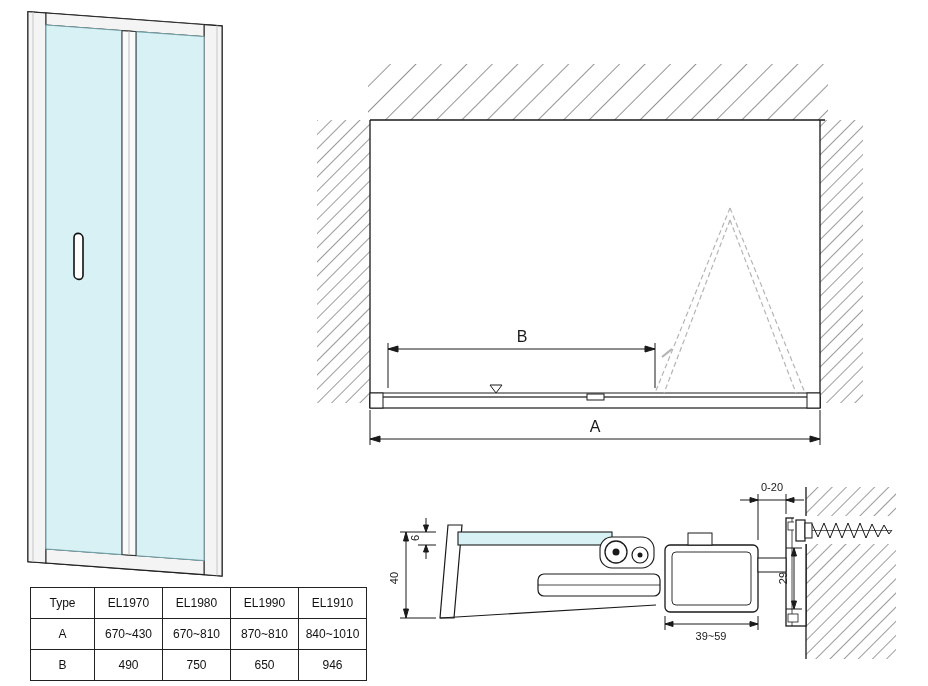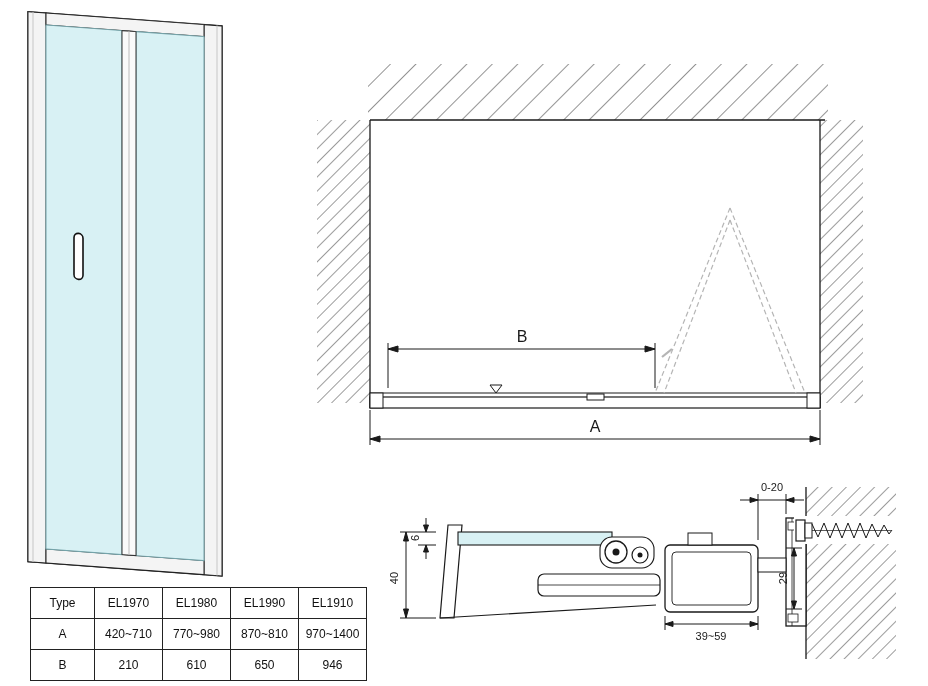--- a/index.html
+++ b/index.html
@@ -209,28 +209,28 @@
         <th>Type</th>
         <th>EL1970</th>
         <th>EL1980</th>
         <th>EL1990</th>
         <th>EL1910</th>
       </tr>
     </thead>
     <tbody>
       <tr>
         <td>A</td>
-        <td>420~710</td>
-        <td>770~980</td>
+        <td>670~430</td>
+        <td>670~810</td>
         <td>870~810</td>
-        <td>970~1400</td>
+        <td>840~1010</td>
       </tr>
       <tr>
         <td>B</td>
-        <td>210</td>
-        <td>610</td>
+        <td>490</td>
+        <td>750</td>
         <td>650</td>
         <td>946</td>
       </tr>
     </tbody>
   </table>
 
 </div>
 
 </body></html>

